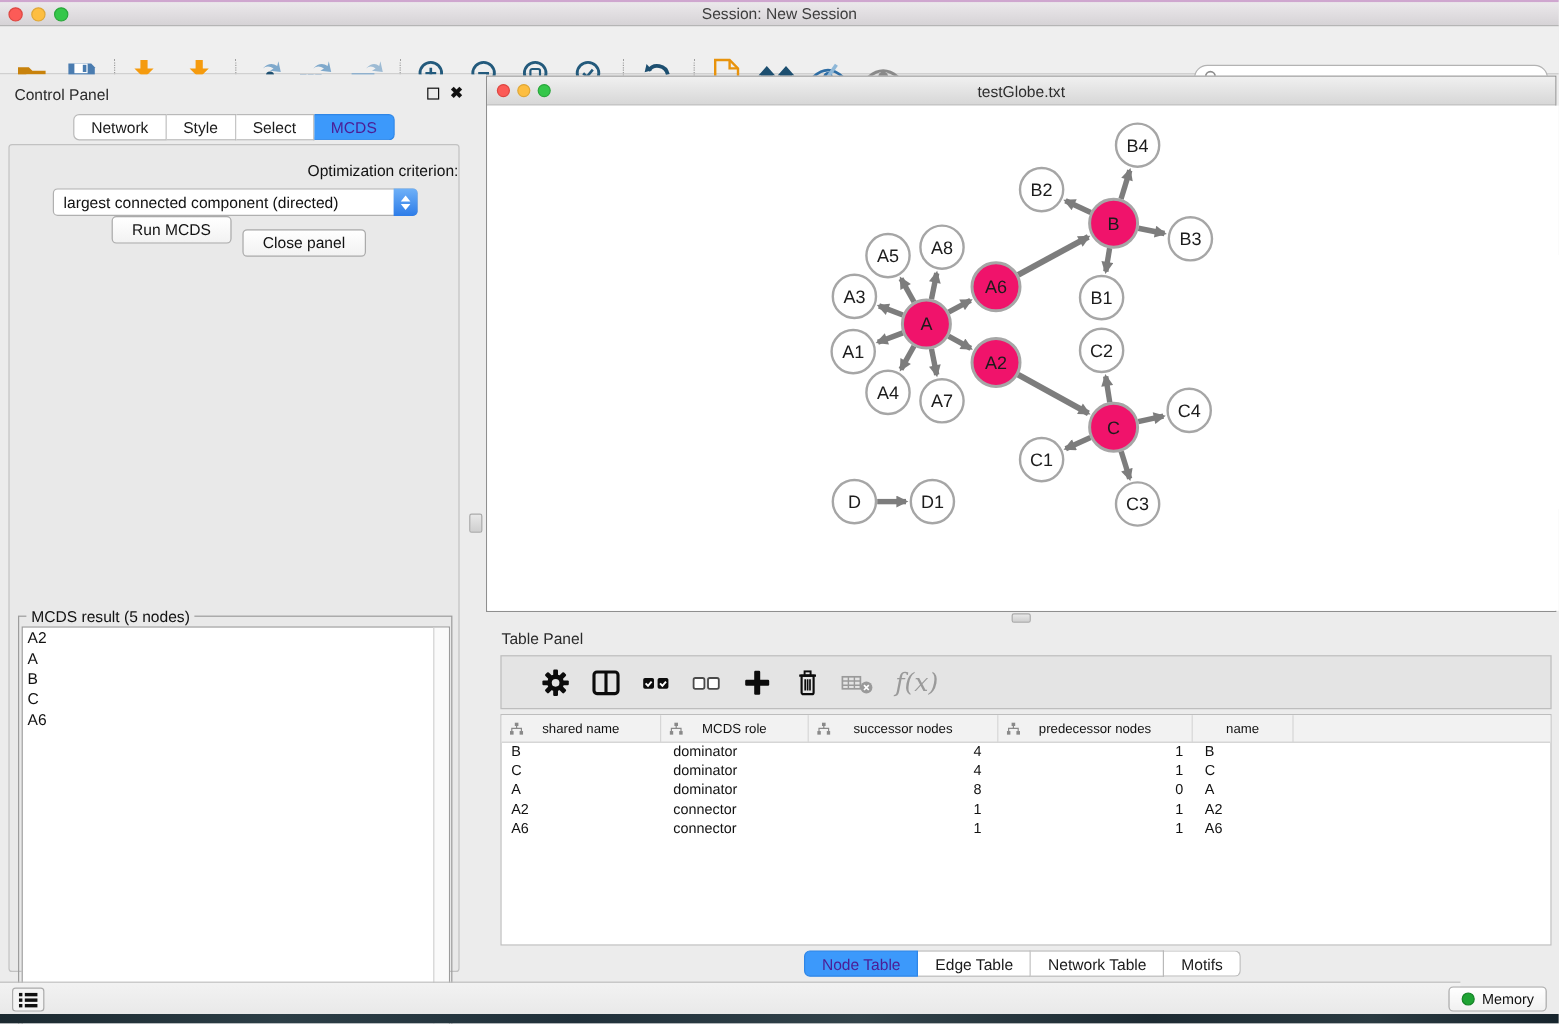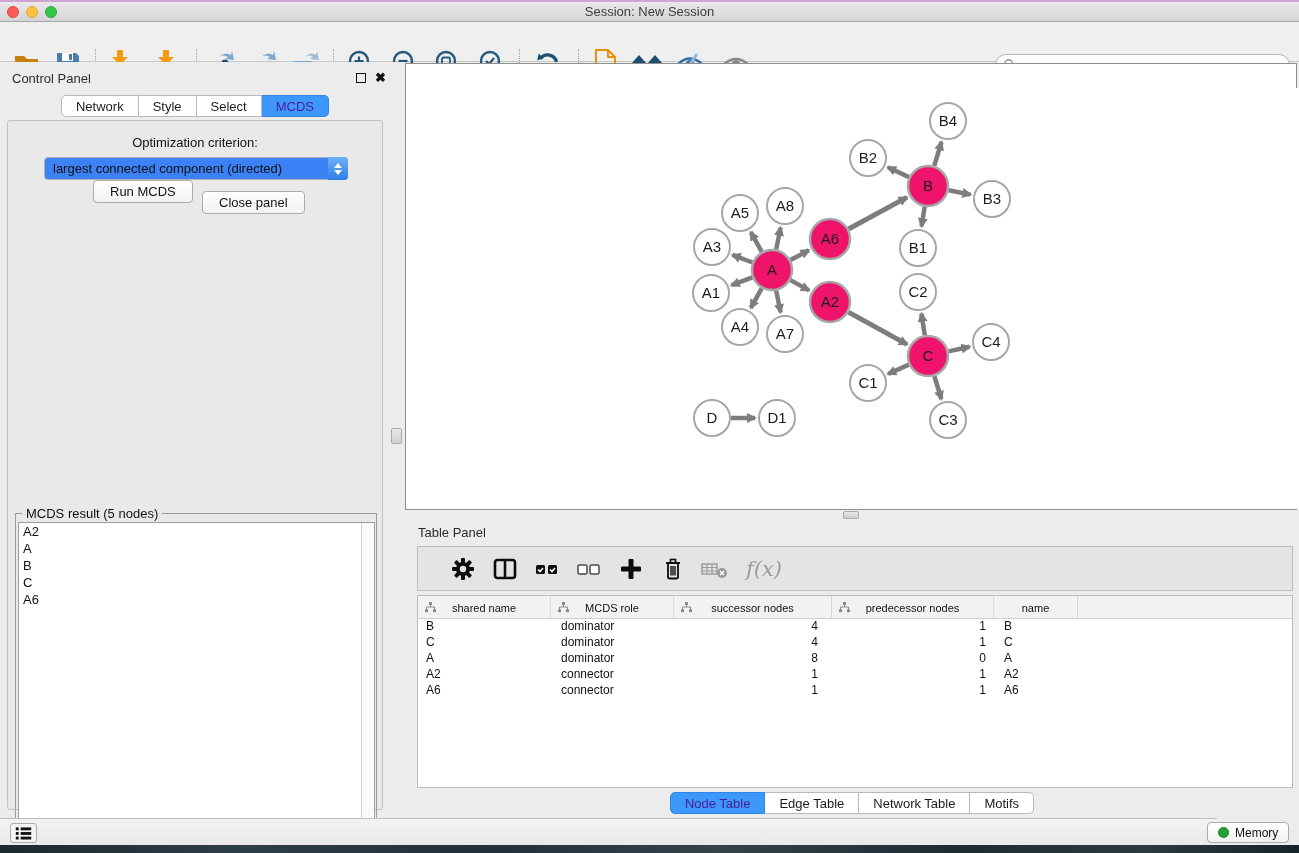--- a/index.html
+++ b/index.html
@@ -31,22 +31,22 @@
   #cp-title { left:12px; top:3px; font-size:13px; color:#2b2b2b; }
   .panel-float { width:10px; height:10px; border:1.6px solid #111; background:transparent; }
   .panel-close { font-size:13px; font-weight:bold; color:#111; line-height:10px; }
   #cp-tabs { left:0; top:33px; width:390px; display:flex; justify-content:center; }
   .seg-tab { height:22px; font-size:13px; color:#1b1b1b; background:#fff; border:1px solid #b9b9b9; border-left:none;
     display:flex; align-items:center; justify-content:center; padding:0 14px; }
   .seg-tab:first-child { border-left:1px solid #b9b9b9; border-radius:5px 0 0 5px; }
   .seg-tab:last-child { border-radius:0 5px 5px 0; }
   .seg-tab.active { background:#3C99FB; border-color:#2f86e6; color:#4c1d95; }
   #cp-body { left:7px; top:58px; width:376px; height:690px; border:1px solid #c2c2c2; border-radius:3px; background:#e9e9e9; }
-  #opt-label { left:0; top:14px; width:100%; text-align:center; font-size:13px; color:#111; }
-  #criterion-select { left:36px; top:36px; width:304px; height:23px; background:#3b82f6; border:1px solid #b0b0b0; border-radius:4px; display:flex; align-items:center; }
+  #opt-label { left:0; top:14px; width:100%; text-align:right; font-size:13px; color:#111; }
+  #criterion-select { left:36px; top:36px; width:304px; height:23px; background:#ffffff; border:1px solid #b0b0b0; border-radius:4px; display:flex; align-items:center; }
   #criterion-select .val { flex:1; font-size:13px; color:#111; padding-left:8px; white-space:nowrap; }
   #criterion-select .stepper { width:20px; height:23px; margin-right:-1px; border-radius:0 4px 4px 0;
     background:linear-gradient(#6FB1F8,#2D7CE8); display:flex; flex-direction:column; align-items:center; justify-content:center; gap:2px; }
   .chev-up { width:0; height:0; border-left:4px solid transparent; border-right:4px solid transparent; border-bottom:5px solid #fff; }
   .chev-dn { width:0; height:0; border-left:4px solid transparent; border-right:4px solid transparent; border-top:5px solid #fff; }
   .push-btn { height:23px; background:linear-gradient(#ffffff,#f2f2f2); border:1px solid #ababab; border-radius:4px;
     font-size:13px; color:#111; display:flex; align-items:center; justify-content:center; padding:0 16px; }
   #btn-run { left:85px; top:59px; }
   #btn-close { left:194px; top:70px; }
   #mcds-group { left:7px; top:392px; width:362px; height:345px; border:1px solid #9c9c9c; }
@@ -287,20 +287,26 @@
   </div>
 
   <div id="v-divider" class="abs">
     <div id="v-handle" class="abs"></div>
   </div>
   <div id="h-divider" class="abs">
     <div id="h-handle" class="abs"></div>
   </div>
 
   <div id="net-window" class="abs">
+    <div id="net-titlebar" class="abs">
+      <div class="tl red abs" style="left:8px"></div>
+      <div class="tl yel abs" style="left:25px"></div>
+      <div class="tl grn abs" style="left:42px"></div>
+      <div class="title abs">testGlobe.txt</div>
+    </div>
     <div id="net-canvas" class="abs">
       <svg id="graph-svg" width="890" height="421" viewBox="0 0 890 421">
         <defs>
           <marker id="arrow" viewBox="0 0 10 10" markerWidth="11" markerHeight="10" refX="8" refY="5" orient="auto" markerUnits="userSpaceOnUse">
             <path d="M0 0 L10 5 L0 10 Z" fill="#7D7D7D"></path>
           </marker>
         </defs>
         <g id="edges-layer">
             <line x1="346.4" y1="189.4" x2="325.6" y2="197.2" stroke="#7D7D7D" stroke-width="4.5" marker-end="url(#arrow)"></line>
             <line x1="384.4" y1="192.1" x2="403.0" y2="202.4" stroke="#7D7D7D" stroke-width="4.5" marker-end="url(#arrow)"></line>

